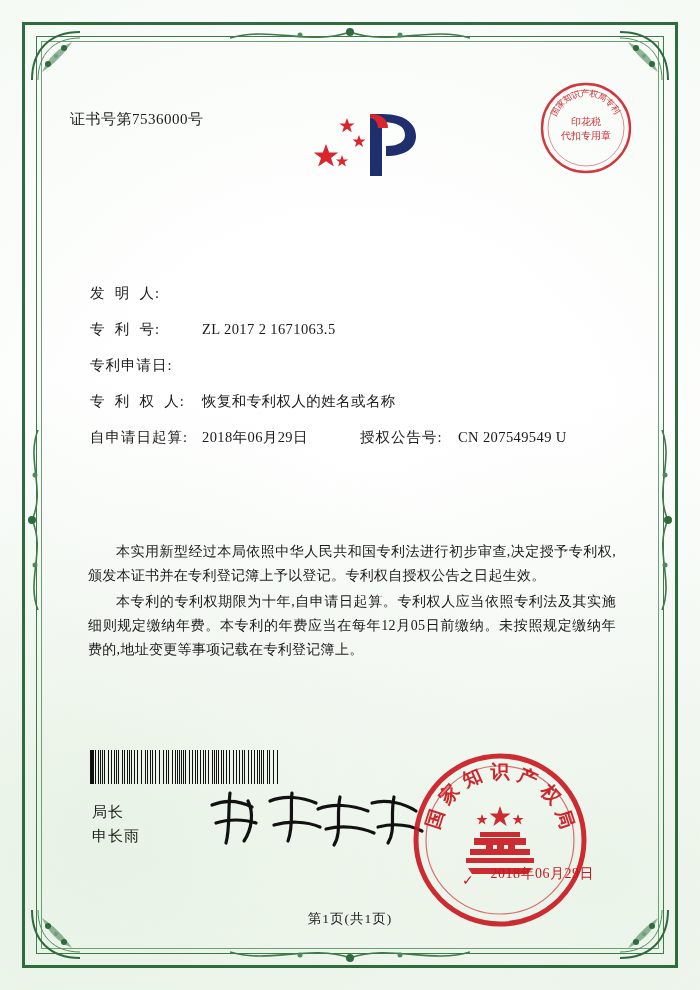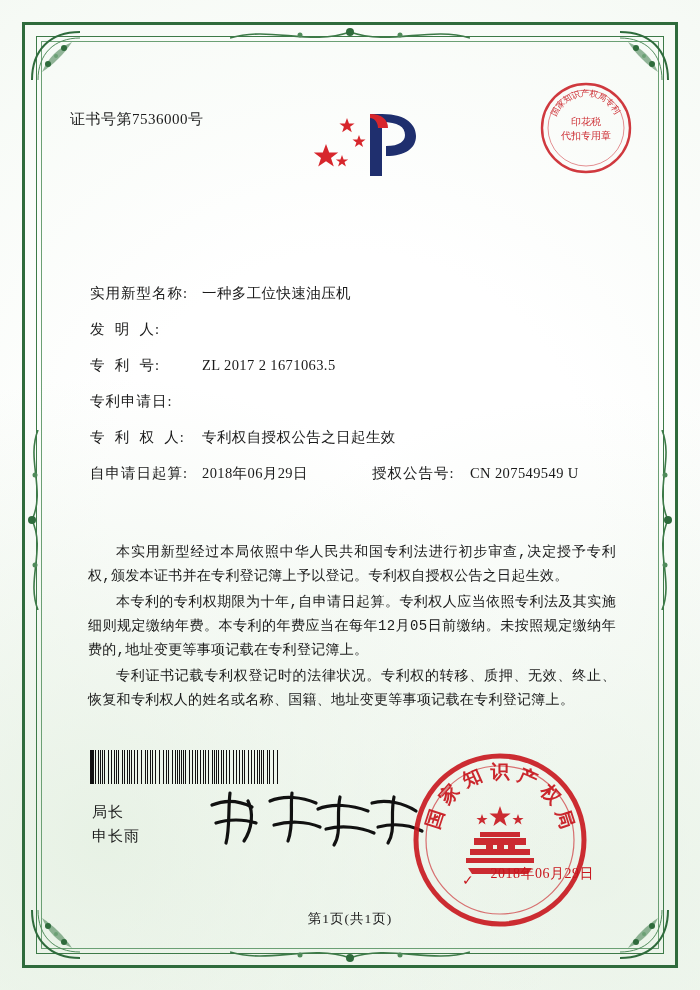--- a/index.html
+++ b/index.html
@@ -150,31 +150,30 @@
 
   .row-double {
     display: flex;
     margin-bottom: 14px;
   }
   .row-double .half {
     display: flex;
     width: 50%;
   }
   .row-double .half .field-label { width: 112px; flex: 0 0 112px; }
-  .row-double .half.right .field-label { width: 98px; flex: 0 0 98px; margin-left: 12px; }
+  .row-double .half.right .field-label { width: 98px; flex: 0 0 98px; }
 
   .paragraphs {
     position: absolute;
     left: 28px;
     top: 480px;
     width: 528px;
     font-size: 14px;
     line-height: 24px;
     text-align: justify;
-    font-family: Liberation Mono, monospace;
   }
   .paragraphs p {
     margin: 0 0 2px 0;
     text-indent: 28px;
     letter-spacing: 0.3px;
   }
 
   
   .barcode {
     position: absolute;
@@ -365,60 +364,55 @@
           <text x="48" y="16" text-anchor="middle" transform="rotate(58 48 48)">利</text>
         </g>
         <text x="48" y="45" text-anchor="middle" fill="#c8161d" font-family="Liberation Serif, serif" font-size="10" opacity="0.9">印花税</text>
         <text x="48" y="59" text-anchor="middle" fill="#c8161d" font-family="Liberation Serif, serif" font-size="10" opacity="0.9">代扣专用章</text>
       </svg>
     </div>
 
 
     <div class="fields">
 
-      <div class="field-row">
-        <div class="field-label">实用新型名称:</div>
-        <div class="field-value">一种多工位快速油压机</div>
-      </div>
 
       <div class="field-row">
         <div class="field-label">发  明  人:</div>
       </div>
 
       <div class="field-row">
         <div class="field-label">专  利  号:</div>
         <div class="field-value">ZL 2017 2 1671063.5</div>
       </div>
 
       <div class="field-row">
         <div class="field-label">专利申请日:</div>
       </div>
 
       <div class="field-row">
         <div class="field-label">专  利  权  人:</div>
-        <div class="field-value">专利权自授权公告之日起生效</div>
+        <div class="field-value">恢复和专利权人的姓名或名称</div>
       </div>
 
 
       <div class="row-double">
         <div class="half">
           <div class="field-label">自申请日起算:</div>
           <div class="field-value">2018年06月29日</div>
         </div>
         <div class="half right">
           <div class="field-label">授权公告号:</div>
           <div class="field-value">CN 207549549 U</div>
         </div>
       </div>
     </div>
 
     <div class="paragraphs">
       <p>本实用新型经过本局依照中华人民共和国专利法进行初步审查,决定授予专利权,颁发本证书并在专利登记簿上予以登记。专利权自授权公告之日起生效。</p>
       <p>本专利的专利权期限为十年,自申请日起算。专利权人应当依照专利法及其实施细则规定缴纳年费。本专利的年费应当在每年12月05日前缴纳。未按照规定缴纳年费的,地址变更等事项记载在专利登记簿上。</p>
-      <p>专利证书记载专利权登记时的法律状况。专利权的转移、质押、无效、终止、恢复和专利权人的姓名或名称、国籍、地址变更等事项记载在专利登记簿上。</p>
     </div>
 
     <div class="barcode">
         <i style="width: 4px; margin-right: 1px;"></i>
         <i style="width: 1px; margin-right: 2px;"></i>
         <i style="width: 1px; margin-right: 1px;"></i>
         <i style="width: 1px; margin-right: 1px;"></i>
         <i style="width: 1px; margin-right: 1px;"></i>
         <i style="width: 1px; margin-right: 3px;"></i>
         <i style="width: 1px; margin-right: 2px;"></i>

